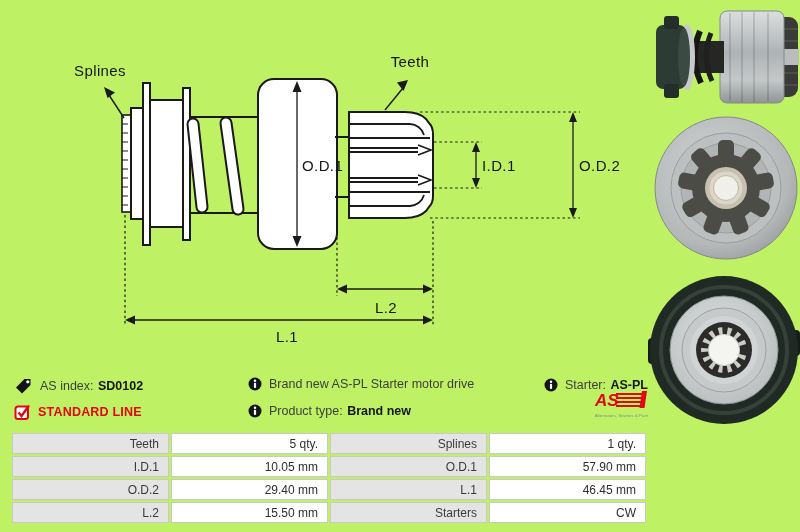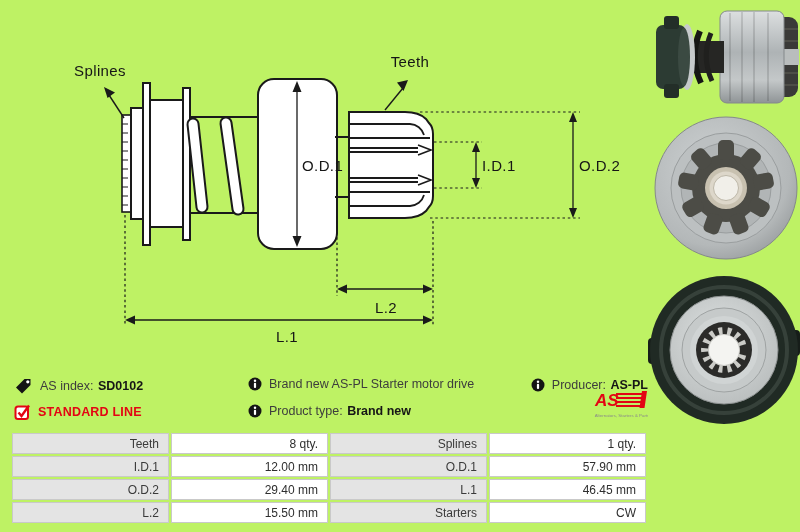--- a/index.html
+++ b/index.html
@@ -286,21 +286,21 @@
     <span><span class="lblpart">Product type:</span>
     <span class="b">Brand new</span></span>
   </div>
 
   <div class="info-item producer" style="top:378px">
     <svg width="14" height="14" viewBox="0 0 14 14">
       <circle cx="7" cy="7" r="6.5" fill="#141414"></circle>
       <circle cx="7" cy="3.8" r="1.25" fill="#fff"></circle>
       <rect x="5.9" y="5.8" width="2.2" height="5.2" rx="1" fill="#fff"></rect>
     </svg>
-    <span><span class="lblpart">Producer:</span>
+    <span><span class="lblpart">Starter:</span>
     <span class="b">AS-PL</span></span>
   </div>
 
   <svg class="photo" style="left:594px;top:391px" width="54" height="34" viewBox="0 0 54 34">
     <g fill="#e30613">
       <rect x="22" y="2" width="26" height="2"></rect>
       <rect x="22" y="6" width="26" height="2"></rect>
       <rect x="22" y="10" width="26" height="2"></rect>
       <rect x="22" y="14" width="26" height="2"></rect>
       <path d="M48,0 h5 l-2.5,17 h-5 z"></path>
@@ -312,27 +312,27 @@
   <table class="spec">
     <colgroup>
         <col style="width:25%">
         <col style="width:25%">
         <col style="width:25%">
         <col style="width:25%">
       </colgroup>
     <tbody>
       <tr>
         <td class="lbl">Teeth</td>
-        <td class="val">8 qty.</td>
+        <td class="val">5 qty.</td>
         <td class="lbl">Splines</td>
         <td class="val">1 qty.</td>
       </tr>
       <tr>
         <td class="lbl">I.D.1</td>
-        <td class="val">12.00 mm</td>
+        <td class="val">10.05 mm</td>
         <td class="lbl">O.D.1</td>
         <td class="val">57.90 mm</td>
       </tr>
       <tr>
         <td class="lbl">O.D.2</td>
         <td class="val">29.40 mm</td>
         <td class="lbl">L.1</td>
         <td class="val">46.45 mm</td>
       </tr>
       <tr>

